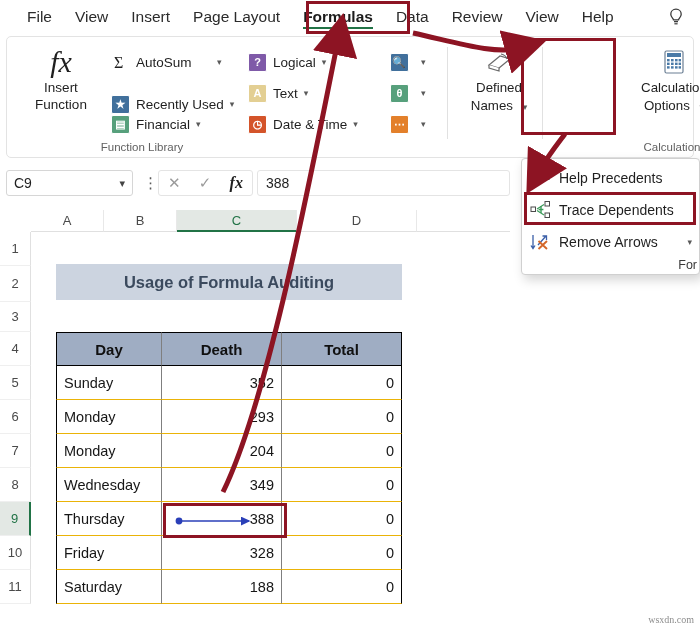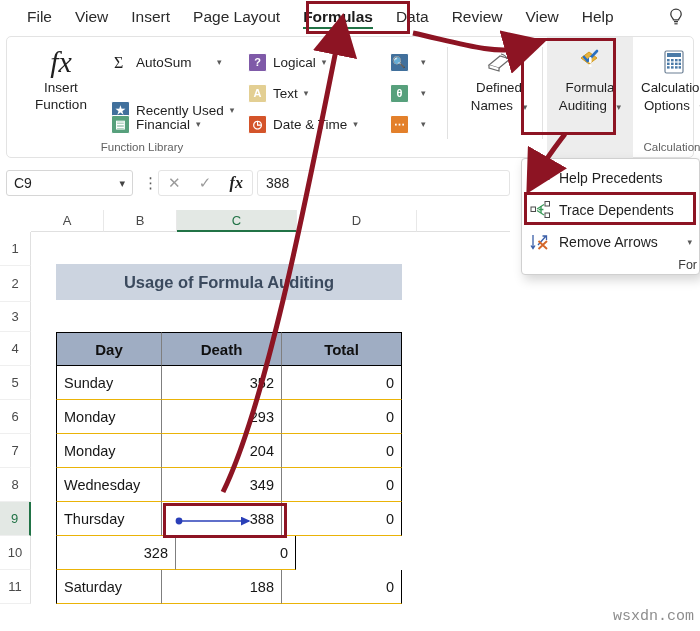--- a/index.html
+++ b/index.html
@@ -174,22 +174,22 @@
     position:absolute; left:0; bottom:2px; width:179px;
     text-align:right; padding-right:4px;
     font-size:12.5px; color:#3a3a3a;
   }
 
   
   #anno{ position:absolute; left:0; top:0; width:700px; height:631px; pointer-events:none; }
 
   #wm{
     position:absolute; right:6px; bottom:6px;
-    font-size:15px; color:#8d8d8d;
-    font-family:Liberation Mono, monospace;
+    font-size:10px; color:#8d8d8d;
+    font-family:Liberation Serif, serif;
   }
 </style>
 </head>
 <body>
 
 <div id="tabbar">
   <div class="tab">File</div>
   <div class="tab">View</div>
   <div class="tab">Insert</div>
   <div class="tab">Page Layout</div>
@@ -219,21 +219,21 @@
     <div class="smallitem" style="left:104px;top:12px;">
       <span class="ic" style="background:none;">
         <svg width="19" height="19" viewBox="0 0 19 19">
             <text x="3" y="15" font-family="Liberation Serif, serif" font-size="16" fill="#1f1f1f">Σ</text>
           </svg>
       </span>
       <span>AutoSum</span>
     </div>
     <span class="chevsolo" style="left:210px;top:20px;">▾</span>
 
-    <div class="smallitem" style="left:104px;top:60px;">
+    <div class="smallitem" style="left:104px;top:54px;">
       <span class="ic bk" data-g="★" style="background:#41709c;"></span>
       <span>Recently Used</span>
       <span class="chev">▾</span>
     </div>
 
     <div class="smallitem" style="left:104px;top:74px;">
       <span class="ic bk" data-g="▤" style="background:#57a07c;"></span>
       <span>Financial</span>
       <span class="chev">▾</span>
     </div>
@@ -284,37 +284,20 @@
       </div>
       <div>Defined</div>
       <div>
         <span>Names</span>
         <span class="chev">▾</span>
       </div>
     </div>
   </div>
   <div class="gsep" style="left:535px;"></div>
 
-  <div class="rgroup" style="left:540px;width:86px;background:#ededed;">
-    <div class="bigbtn" style="left:4px;">
-      <div class="bi">
-        <svg width="30" height="28" viewBox="0 0 30 28">
-          <path d="M14 4 L22 10 L14 16 L6 10 Z" fill="#e8b33c" stroke="#d09a22" stroke-width="1"></path>
-          <path d="M9 9 l3.5 4 L22 3" fill="none" stroke="#2a6fbf" stroke-width="2.6" stroke-linecap="round" stroke-linejoin="round"></path>
-          <rect x="14" y="9" width="2.6" height="6" rx="1.2" fill="#fff"></rect>
-          <rect x="14" y="16.5" width="2.6" height="2.6" rx="1.2" fill="#fff"></rect>
-        </svg>
-      </div>
-      <div>Formula</div>
-      <div>
-        <span>Auditing</span>
-        <span class="chev">▾</span>
-      </div>
-    </div>
-  </div>
 
   <div class="rgroup" style="left:630px;width:70px;">
     <div class="bigbtn" style="left:0px;width:74px;">
       <div class="bi">
         <svg width="28" height="28" viewBox="0 0 28 28">
           <rect x="5" y="3" width="18" height="22" rx="1.5" fill="#fff" stroke="#6b7f94" stroke-width="1.2"></rect>
           <rect x="7" y="5" width="14" height="4" fill="#4a7aa7"></rect>
           <g fill="#4a7aa7">
             <rect x="7" y="11" width="2.6" height="2.4"></rect>
               <rect x="11" y="11" width="2.6" height="2.4"></rect>
@@ -406,20 +389,21 @@
       <div class="tcell c-day">Wednesday</div>
       <div class="tcell c-death">349</div>
       <div class="tcell c-total">0</div>
     </div>
     <div class="trow">
       <div class="tcell c-day">Thursday</div>
       <div class="tcell c-death">388</div>
       <div class="tcell c-total">0</div>
     </div>
     <div class="trow">
+      <div class="tcell c-day">Friday</div>
       <div class="tcell c-death">328</div>
       <div class="tcell c-total">0</div>
     </div>
     <div class="trow">
       <div class="tcell c-day">Saturday</div>
       <div class="tcell c-death">188</div>
       <div class="tcell c-total">0</div>
     </div>
   </div>
 

